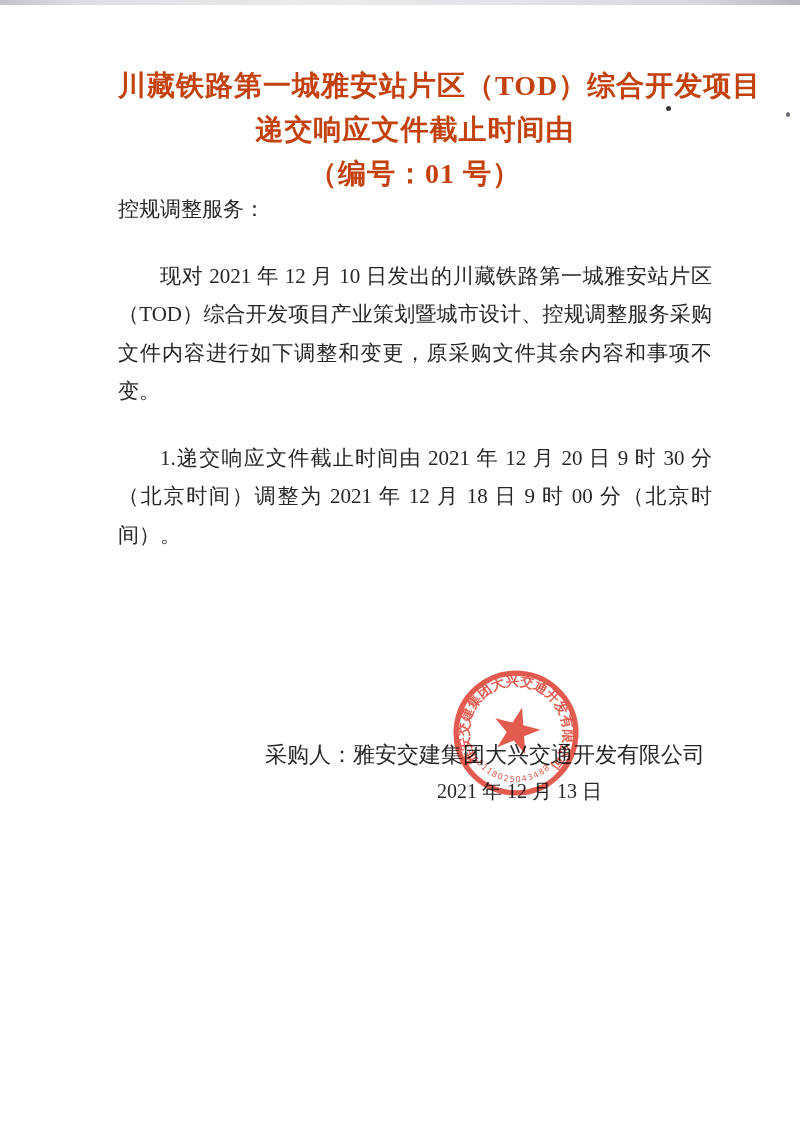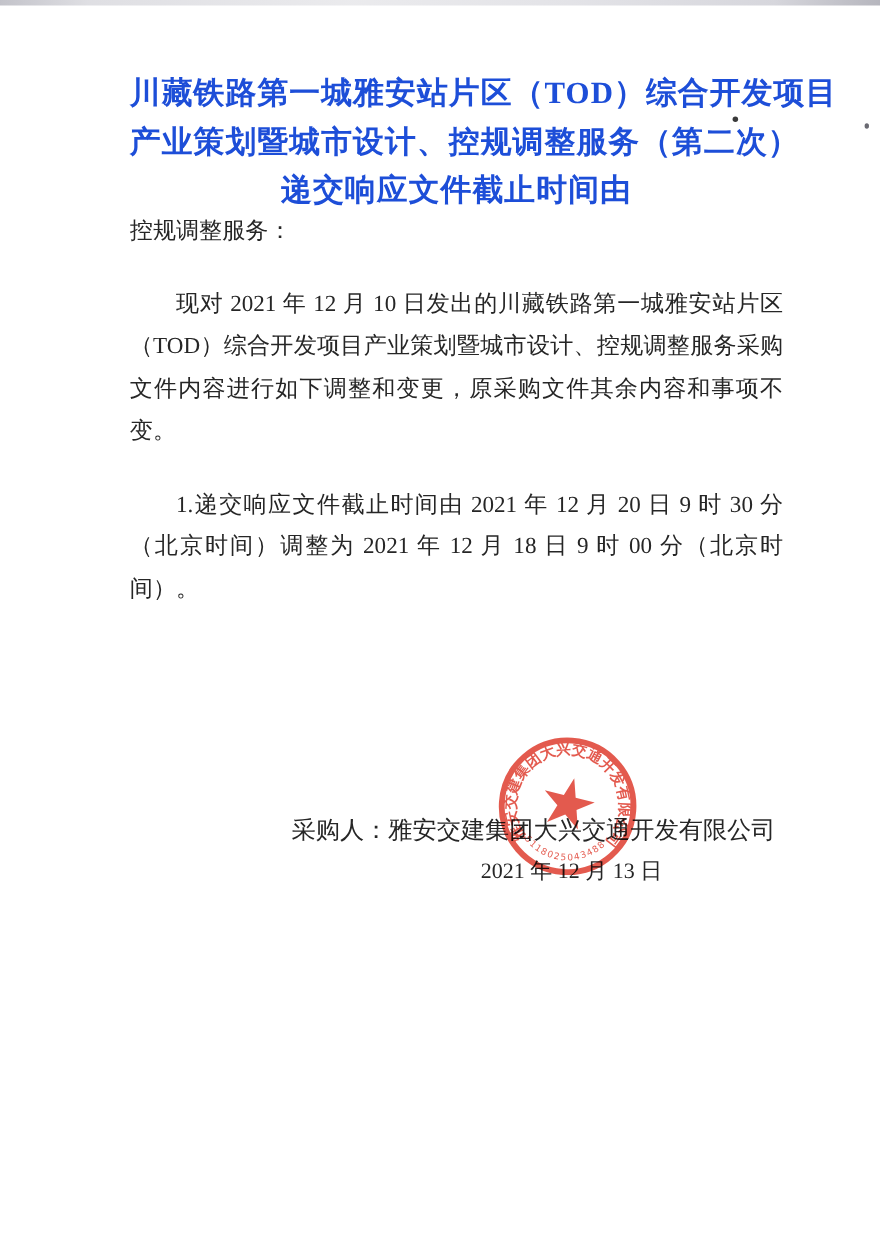--- a/index.html
+++ b/index.html
@@ -13,21 +13,21 @@
     color:#1e1e1e;
   }
   .scan-edge-top {
     position:absolute; top:0; left:0; width:100%; height:5px;
     background:linear-gradient(90deg,#b8b8c0 0%,#d9d9de 10%,#e7e7ea 40%,#dedee3 65%,#cfcfd6 88%,#a9a9b2 100%);
     opacity:.85;
   }
   .doc {
     position:absolute; left:118px; top:64px; width:594px;
   }
-  .title { text-align:center; font-weight:bold; font-size:28px; line-height:44px; color:#1d4ed8; letter-spacing:1px; }
+  .title { text-align:center; font-weight:bold; font-size:28px; line-height:44px; color:#c2410c; letter-spacing:1px; }
   .title .t-line { white-space:nowrap; }
   .body-text { margin-top:-6px; font-size:21px; line-height:38.5px; color:#262626; }
   .body-text p { text-align:justify; text-justify:inter-ideograph; }
   .body-text p.indent { text-indent:2em;margin-top:28px; }
   .sig-line { position:absolute; left:265px; top:740px; font-size:22px; color:#262626; white-space:nowrap; }
   .date-line { position:absolute; left:437px; top:778px; font-size:20px; color:#262626; white-space:nowrap; }
   .seal {
     position:absolute; left:434px; top:651px; width:164px; height:164px;
     mix-blend-mode:multiply; opacity:.92;
   }
@@ -38,22 +38,22 @@
 </head>
 <body>
 
 <div class="page">
 
   <div class="scan-edge-top"></div>
 
   <div class="doc">
     <div class="title">
       <div class="t-line">川藏铁路第一城雅安站片区（TOD）综合开发项目</div>
-      <div class="t-line">产业策划暨城市设计、控规调整服务（第二次）</div>
       <div class="t-line">递交响应文件截止时间由</div>
+      <div class="t-line">（编号：01 号）</div>
     </div>
 
     <div class="body-text">
       <p>控规调整服务：</p>
       <p class="indent">现对 2021 年 12 月 10 日发出的川藏铁路第一城雅安站片区（TOD）综合开发项目产业策划暨城市设计、控规调整服务采购文件内容进行如下调整和变更，原采购文件其余内容和事项不变。</p>
       <p class="indent">1.递交响应文件截止时间由 2021 年 12 月 20 日 9 时 30 分（北京时间）调整为 2021 年 12 月 18 日 9 时 00 分（北京时间）。</p>
     </div>
   </div>
 
   <div class="sig-line"><span>采购人：</span><span>雅安交建集团大兴交通开发有限公司</span></div>

